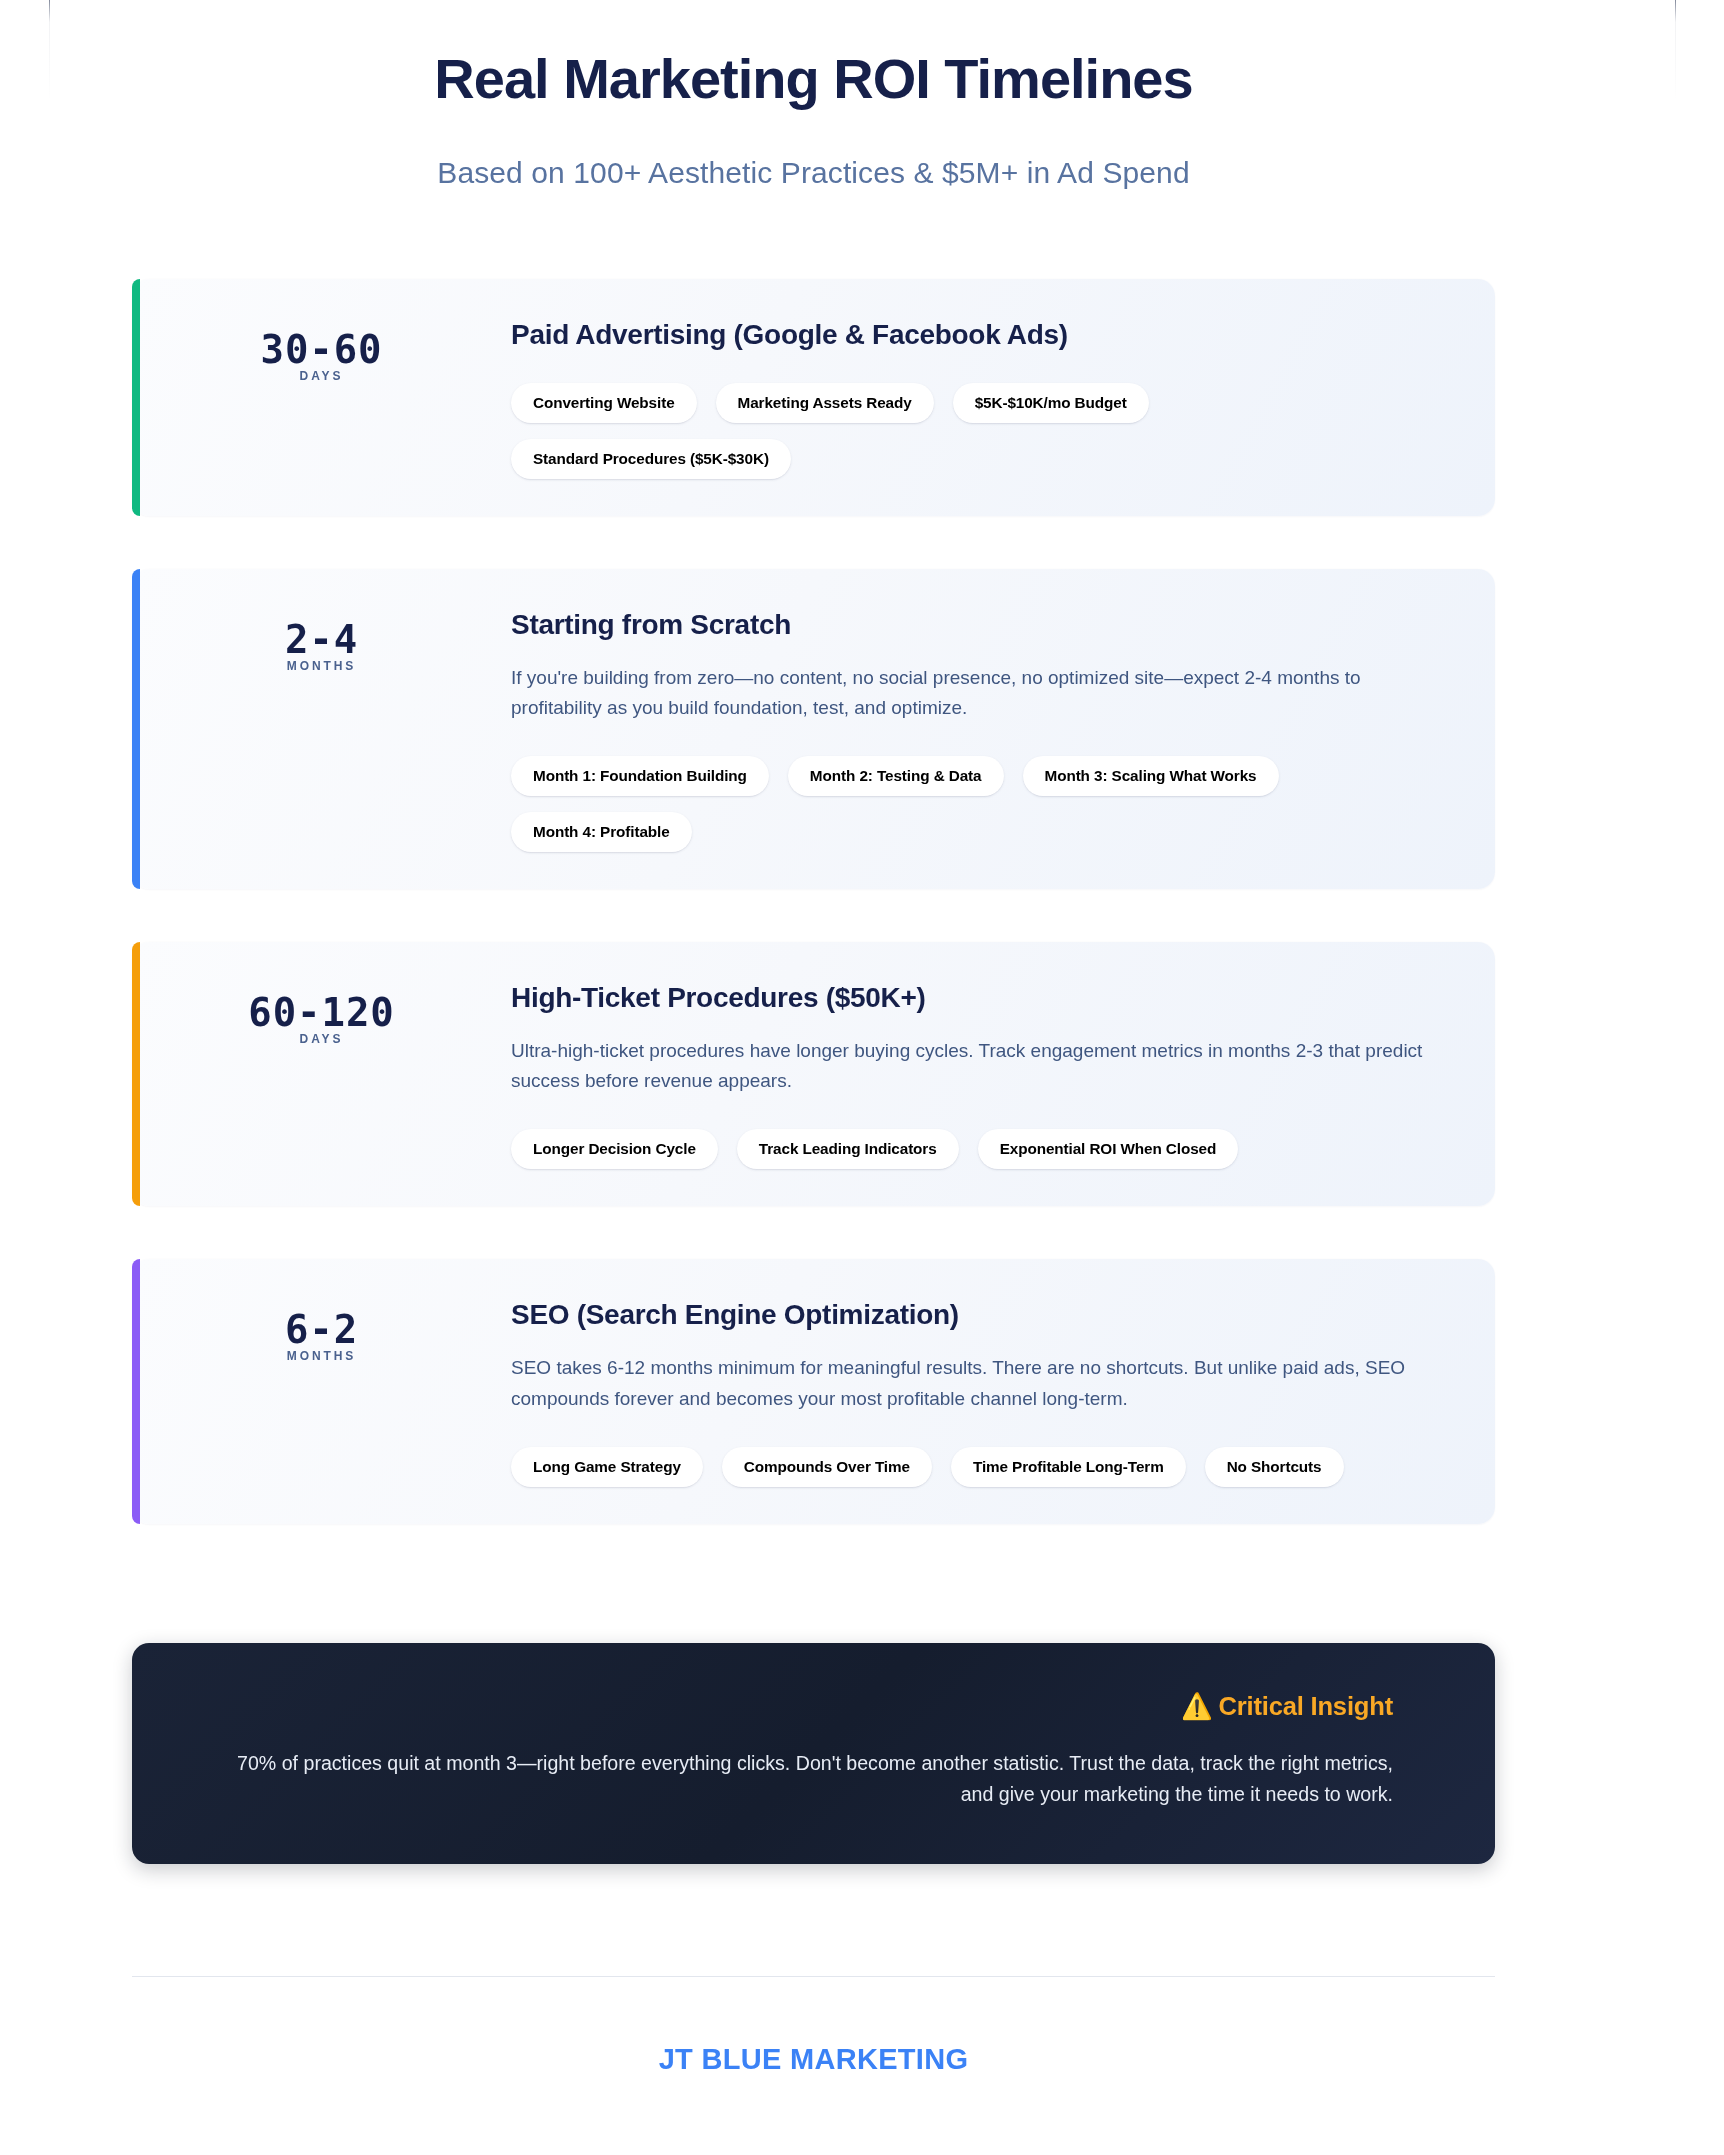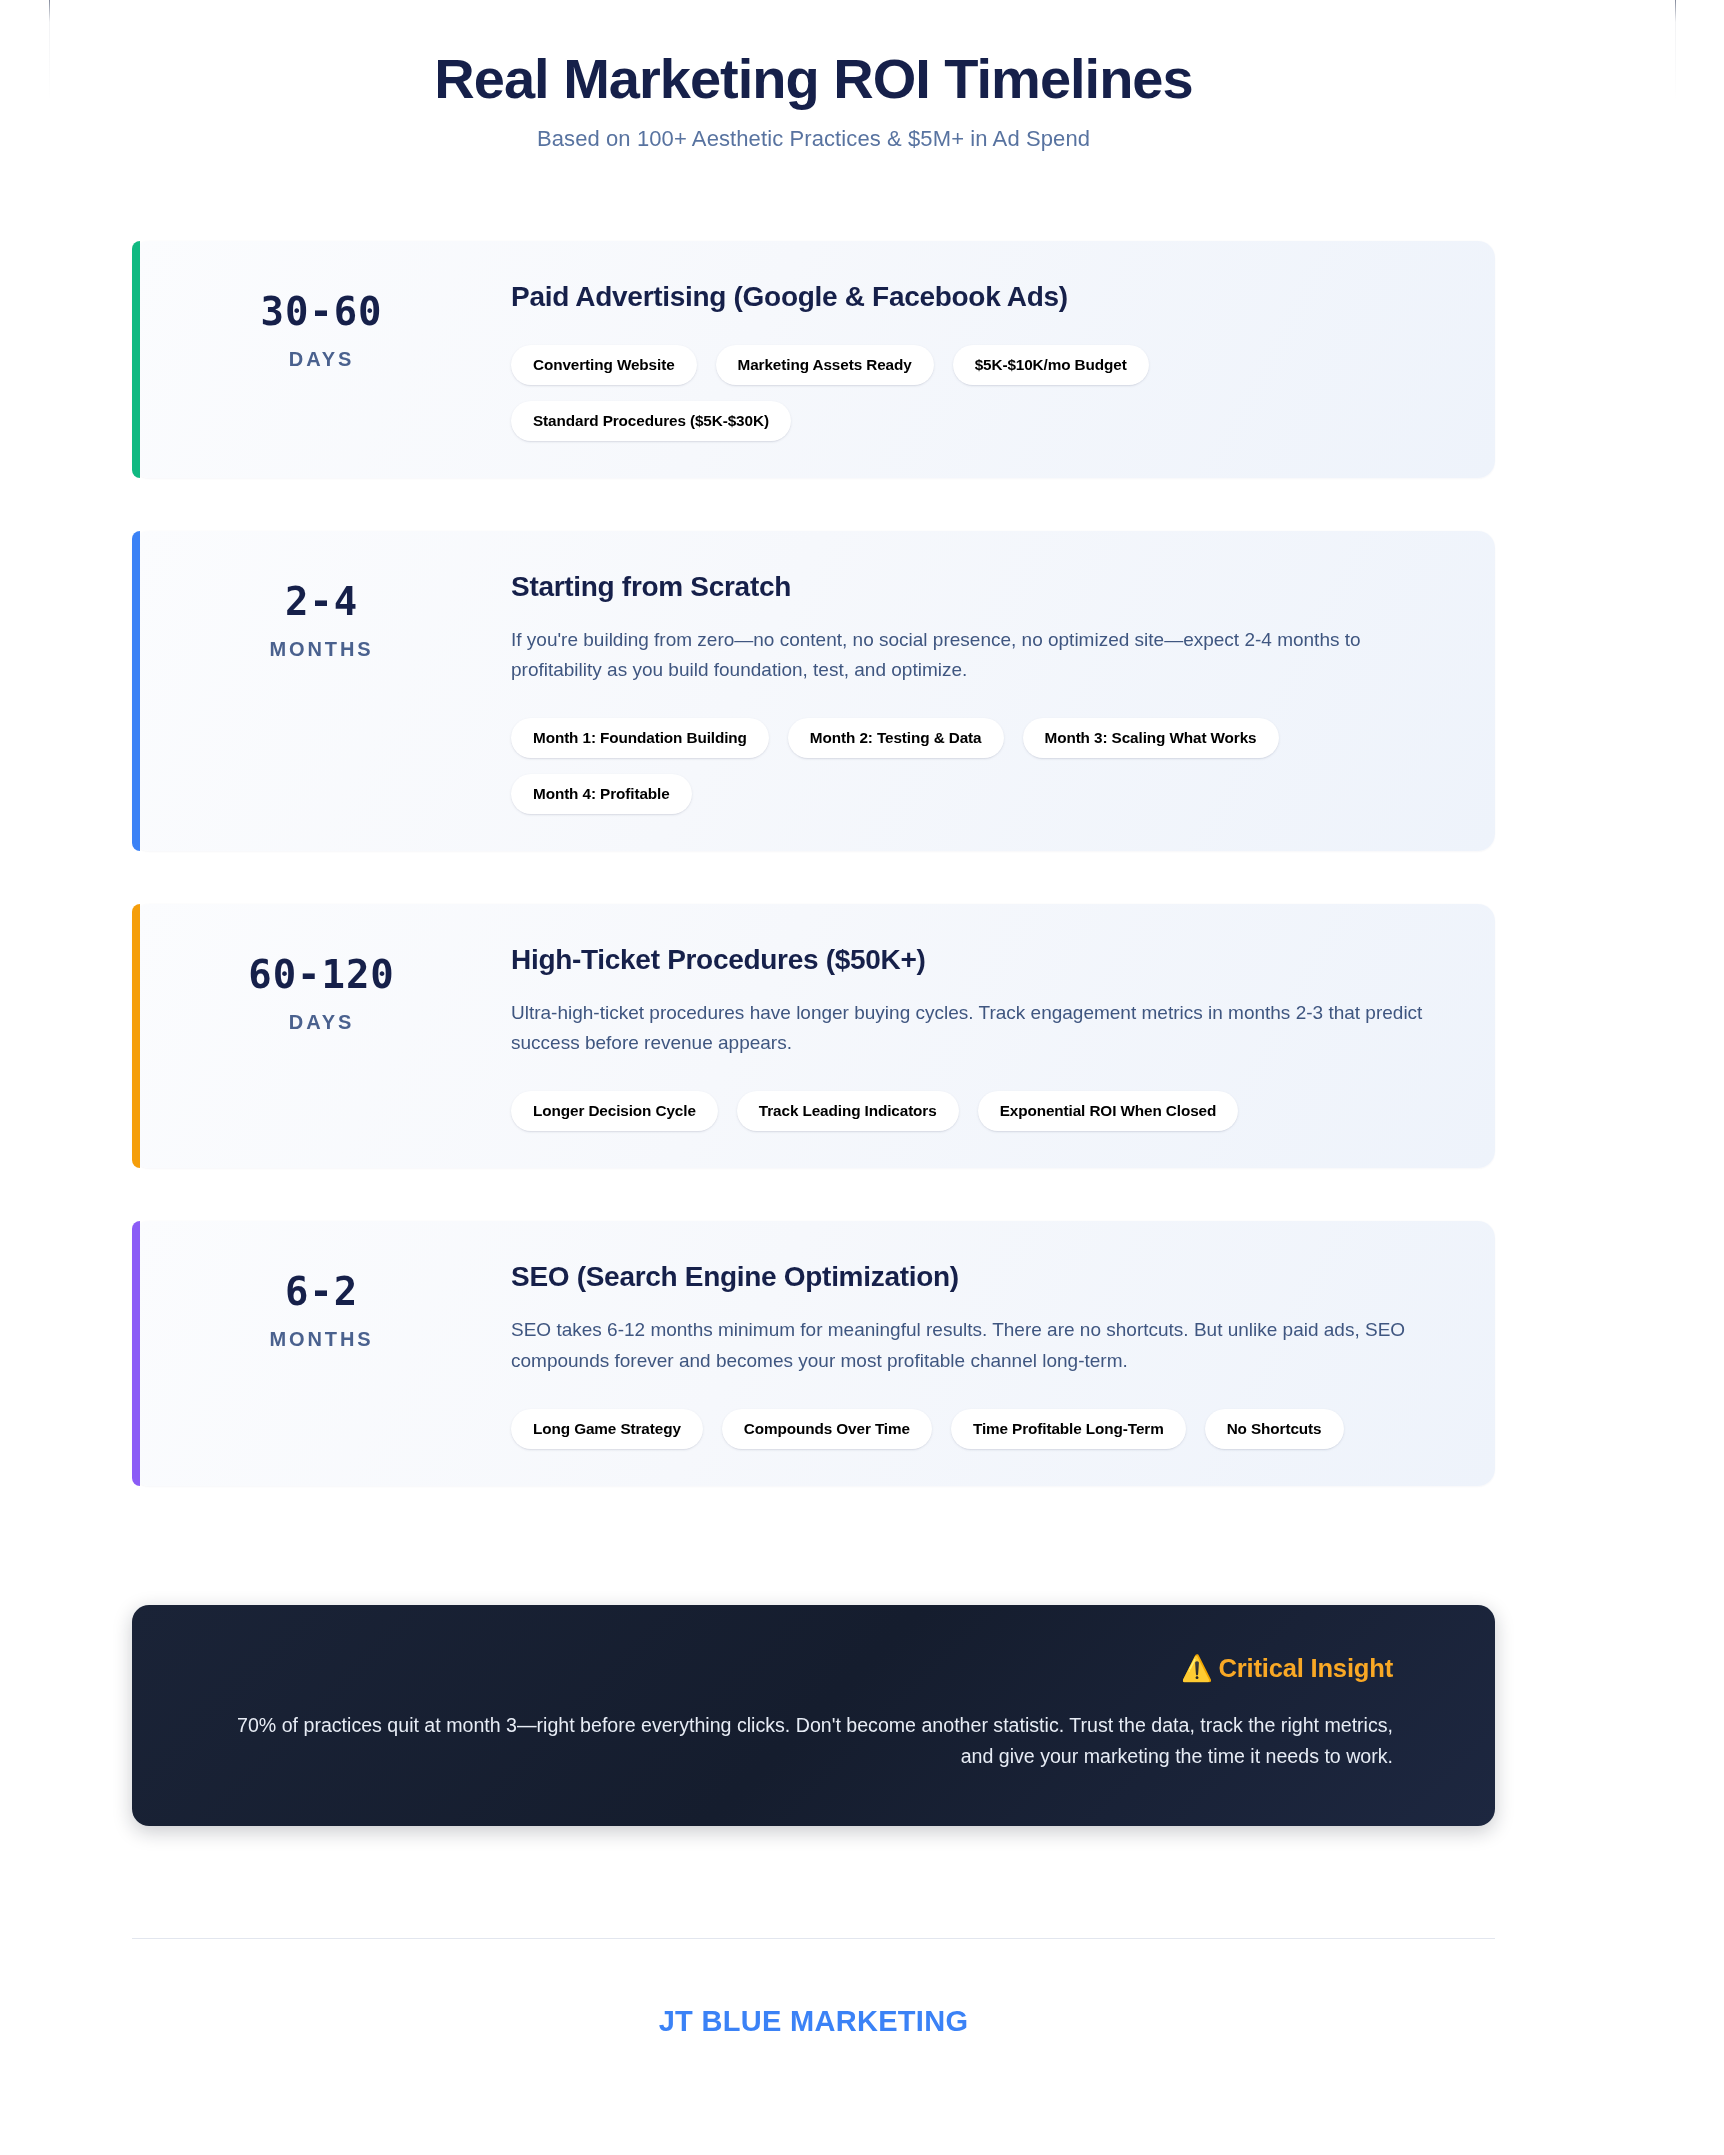--- a/index.html
+++ b/index.html
@@ -45,22 +45,22 @@
 
   .page-title {
     font-size:56px;
     line-height:1.06;
     font-weight:700;
     letter-spacing:-1px;
     color:#16204a;
   }
 
   .page-subtitle {
-    margin-top:18px;
-    font-size:22px;
+    margin-top:48px;
+    font-size:30px;
     font-weight:400;
     color:#5873a0;
     letter-spacing:0.1px;
   }
 
   
   .cards { margin-top:89px; padding:0 132px; }
 
   .card {
     position:relative;
@@ -92,22 +92,21 @@
   .card-number {
     font-family:"DejaVu Sans Mono", monospace;
     font-size:39px;
     font-weight:700;
     letter-spacing:0.9px;
     color:#16204a;
     line-height:1;
   }
 
   .card-unit {
-    margin-top:17px;
-    font-size:20px;
+    font-size:12px;
     font-weight:600;
     letter-spacing:2.9px;
     color:#4a618e;
   }
 
   .card-body { flex:1 1 auto; padding-right:17px; }
 
   .card-title {
     font-size:28px;
     font-weight:700;

